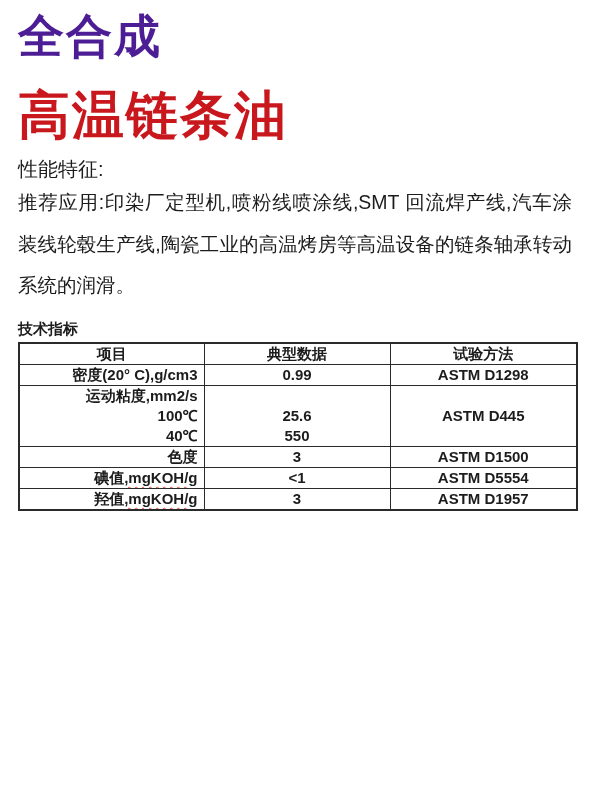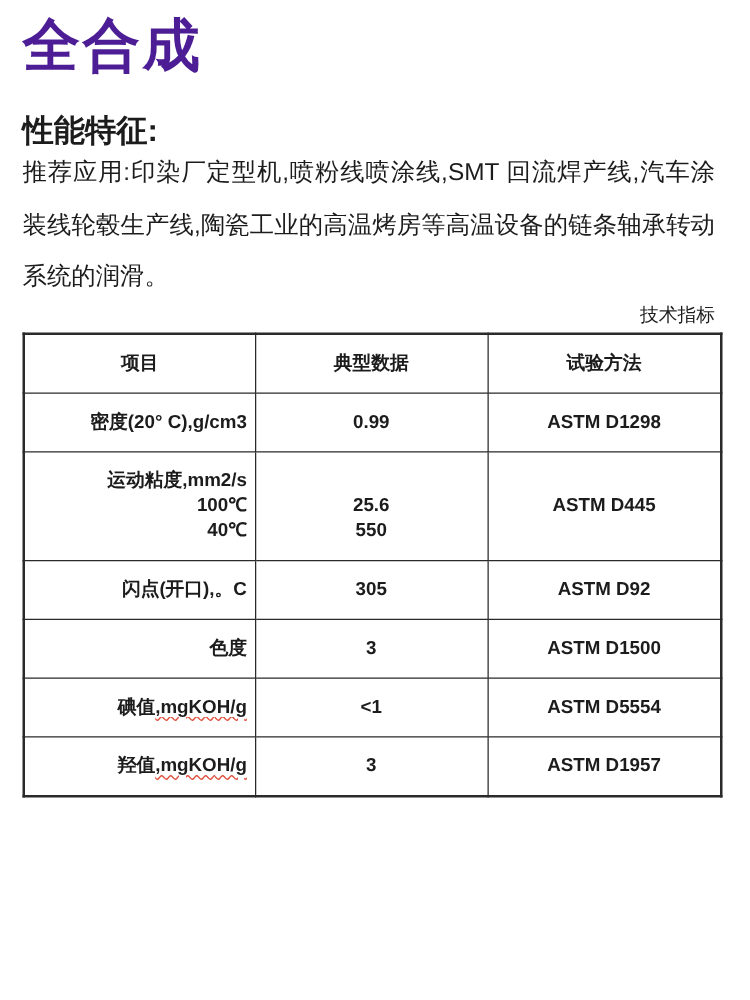--- a/index.html
+++ b/index.html
@@ -2,42 +2,43 @@
 <html><head>
 <meta charset="utf-8">
 <style>
   html, body { margin: 0; padding: 0; width: 600px; height: 800px; background: #ffffff; overflow: hidden; }
   body { font-family: "Liberation Sans", sans-serif; color: #1c1c1c; }
   .page { padding: 6px 28px 0 18px; }
 
   .title-black { font-size: 46px; line-height: 52px; font-weight: 800; color: #4c1d95; margin: 4px 0 0 0; letter-spacing: 2px; }
   .title-red   { font-size: 52px; line-height: 58px; font-weight: 800; color: #c9171e; margin: 24px 0 0 0; letter-spacing: 2px; }
 
-  .section-label { font-size: 25px; line-height: 26px; margin-top: 30px; font-weight: bold; }
+  .section-label { font-size: 20px; line-height: 26px; margin-top: 12px; }
   .body-para { font-size: 19.5px; line-height: 41.5px; margin: 0; text-align: justify; }
   .body-para.first { margin-top: 16px; }
 
-  .table-label { font-size: 15px; line-height: 20px; font-weight: 400; text-align: right; }
+  .table-label { font-size: 15px; line-height: 20px; margin-top: 12px; font-weight: 700; }
 
   table.spec { border-collapse: collapse; margin-top: 3px; width: 558px; table-layout: fixed; font-size: 15px; font-weight: 600; }
-  table.spec td, table.spec th { border: 1.5px solid #2a2a2a; padding: 13px 6px; height: 20px; line-height: 20px; overflow: hidden; white-space: nowrap; }
+  table.spec td, table.spec th { border: 1.5px solid #2a2a2a; padding: 0 6px; height: 20px; line-height: 20px; overflow: hidden; white-space: nowrap; }
   table.spec { border: 2px solid #2a2a2a; }
   col.c1 { width: 185px; } col.c2 { width: 186px; } col.c3 { width: 187px; }
   th.hdr { text-align: center; font-weight: 700; }
   td.c-item { text-align: right; }
   td.c-val, td.c-method { text-align: center; }
   .tline { height: 20px; line-height: 20px; }
   .wavy { text-decoration: underline; text-decoration-style: wavy; text-decoration-color: #e0523f; text-decoration-thickness: 1px; text-underline-offset: 3px; }
 </style>
 </head>
 <body>
 
 <div class="page">
 
   <h1 class="title-black">全合成</h1>
+  <h1 class="title-red">高温链条油</h1>
 
   <div class="section-label">性能特征:</div>
 
   <p class="body-para">推荐应用:印染厂定型机,喷粉线喷涂线,SMT 回流焊产线,汽车涂装线轮毂生产线,陶瓷工业的高温烤房等高温设备的链条轴承转动系统的润滑。</p>
 
   <div class="table-label">技术指标</div>
 
   <table class="spec">
     <colgroup>
         <col class="c1">
@@ -62,25 +63,20 @@
           <div class="tline">40℃</div>
         </td>
         <td class="c-val">
           <div class="tline"></div>
           <div class="tline">25.6</div>
           <div class="tline">550</div>
         </td>
         <td class="c-method">ASTM D445</td>
       </tr>
       <tr>
-        <td class="c-item">闪点(开口),。C</td>
-        <td class="c-val">305</td>
-        <td class="c-method">ASTM D92</td>
-      </tr>
-      <tr>
         <td class="c-item">色度</td>
         <td class="c-val">3</td>
         <td class="c-method">ASTM D1500</td>
       </tr>
       <tr>
         <td class="c-item"><span>碘值</span><span class="wavy">,mgKOH/g</span></td>
         <td class="c-val">&lt;1</td>
         <td class="c-method">ASTM D5554</td>
       </tr>
       <tr>

